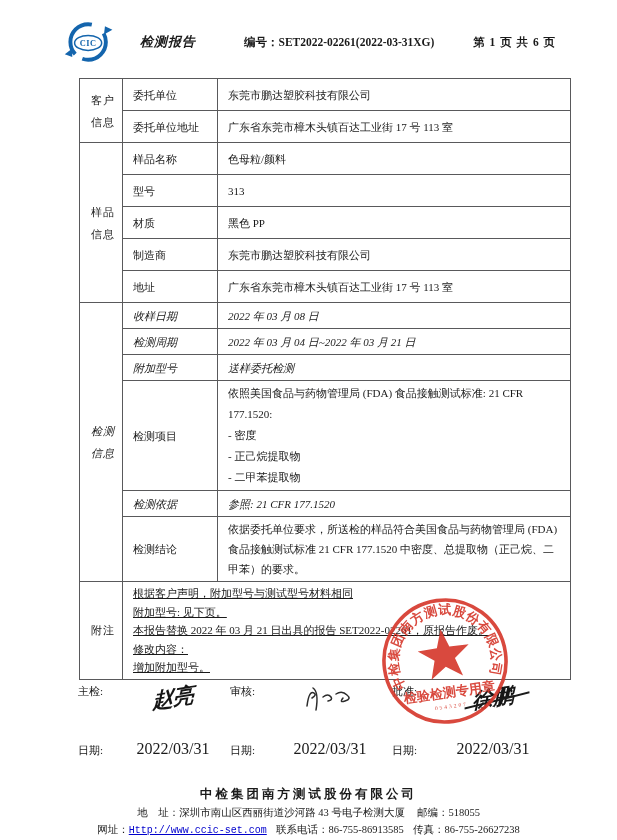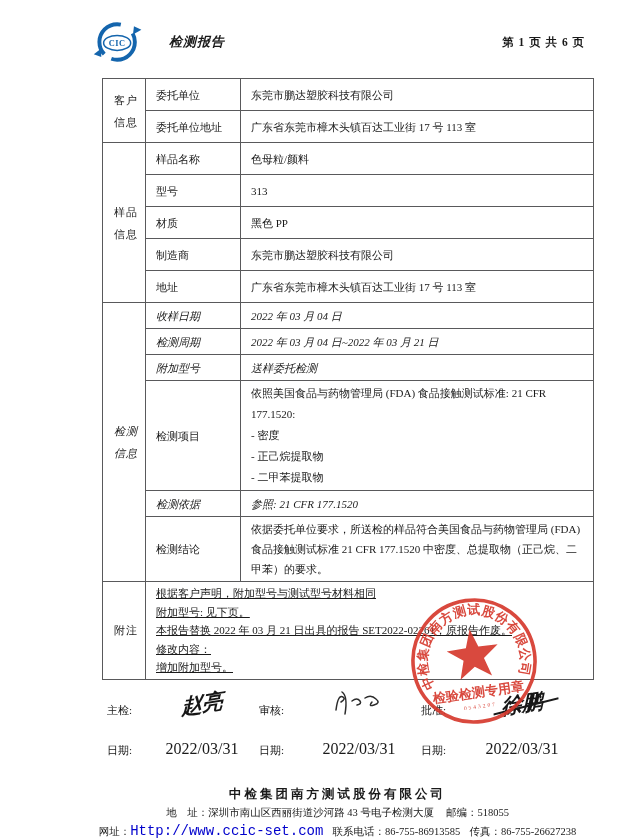--- a/index.html
+++ b/index.html
@@ -4,35 +4,35 @@
 <style>
   * { margin:0; padding:0; box-sizing:border-box; }
   html,body { background:#ffffff; }
   body {
     width:617px; height:840px;
     font-family:"Liberation Serif","DejaVu Serif",serif;
     color:#1a1a1a;
     position:relative;
     overflow:hidden;
   }
-  .page { position:relative; width:521px; height:840px;margin-left:29px; }
+  .page { position:relative; width:521px; height:840px; }
 
   
   .header {
     position:absolute; left:62px; top:16px; width:494px; height:52px;
     display:flex; align-items:center;
   }
   .logo { width:56px; height:48px; flex:0 0 auto; }
   .header-title { font-size:13px; font-weight:bold; margin-left:22px; letter-spacing:1px;font-style:italic; }
   .header-no { font-size:11.5px; font-weight:bold; margin-left:48px; white-space:nowrap; }
   .header-page { font-size:11.5px; font-weight:bold; margin-left:auto; white-space:nowrap; letter-spacing:1px; }
 
   
   table.report {
-    position:absolute; left:73px; top:78px;
+    position:absolute; left:79px; top:78px;
     border-collapse:collapse; table-layout:fixed; width:491px;
     font-size:11px;
   }
   table.report td {
     border:1px solid #59595b;
     vertical-align:middle;
     padding:2px 6px 2px 10px;
     line-height:20px;
   }
   td.sec {
@@ -50,21 +50,21 @@
 
   
   .sig-area {
     position:absolute; left:78px; top:684px; width:478px;
     display:flex; font-size:11px;
   }
   .sig-col { display:flex; flex-direction:column; }
   .sig-col.c1 { width:152px; }
   .sig-col.c2 { width:162px; }
   .sig-col.c3 { width:164px; }
-  .sig-line { display:flex; align-items:flex-end; height:34px; }
+  .sig-line { display:flex; align-items:flex-start; height:34px; }
   .sig-line .lbl { flex:0 0 38px; }
   .sig-name-wrap { flex:1; display:flex; justify-content:center; align-items:center; }
   .sig-name {
     font-size:21px; font-style:italic; font-weight:600; color:#161616;
     transform:rotate(-9deg) skewX(-8deg); display:inline-block; position:relative;
   }
   .sig-name.flourish::after {
     content:""; position:absolute; left:-8px; right:-16px; top:58%; height:1.5px;
     background:#1b1b1b; transform:rotate(-5deg);
   }
@@ -77,39 +77,42 @@
     position:absolute; left:376px; top:592px; width:138px; height:138px;
     transform:rotate(-8deg); opacity:.92; pointer-events:none;
   }
 
   
   .footer { position:absolute; left:0; top:786px; width:617px; text-align:center; }
   .footer-company { font-size:12.5px; font-weight:bold; letter-spacing:3px; }
   .footer-line { font-size:10.5px; margin-top:3px; white-space:nowrap; }
   .footer-line .gap { display:inline-block; width:12px; }
   .url {
-    color:#0000cc; 
-    font-family:"Liberation Mono","DejaVu Sans Mono",monospace; font-size:14px;
+    color:#0000cc; text-decoration:underline;
+    font-family:"Liberation Mono","DejaVu Sans Mono",monospace; font-size:10px;
     cursor:pointer;
   }
 </style>
 </head>
 <body>
 
 <div class="page">
 
   <div class="header">
     <svg class="logo" viewBox="0 0 60 50">
       <circle cx="28" cy="25" r="19" fill="none" stroke="#1465ad" stroke-width="4.2" stroke-dasharray="46 9 48 16" stroke-dashoffset="10"></circle>
       <polygon points="46,8 54,12 45,17" fill="#1465ad"></polygon>
       <polygon points="11,41 3,38 11,32" fill="#1465ad"></polygon>
       <ellipse cx="28" cy="26" rx="14.5" ry="8" fill="none" stroke="#1465ad" stroke-width="1.6"></ellipse>
       <text x="28" y="29.5" text-anchor="middle" font-size="9" font-weight="bold" fill="#1465ad" letter-spacing="0.5" font-family="Liberation Serif, serif">CIC</text>
     </svg>
     <div class="header-title">检测报告</div>
+    <div class="header-no">
+      <span>编号：</span><span>SET2022-02261(2022-03-31XG)</span>
+    </div>
     <div class="header-page">第 1 页 共 6 页</div>
   </div>
 
   <table class="report">
     <colgroup>
         <col style="width:43px">
         <col style="width:95px">
         <col style="width:353px">
       </colgroup>
 
@@ -142,21 +145,21 @@
       <td class="val">东莞市鹏达塑胶科技有限公司</td>
     </tr>
     <tr class="h32">
       <td>地址</td>
       <td class="val">广东省东莞市樟木头镇百达工业街 17 号 113 室</td>
     </tr>
 
     <tr class="h26">
       <td class="sec" rowspan="6"><span>检测信息</span></td>
       <td>收样日期</td>
-      <td class="val">2022 年 03 月 04 日</td>
+      <td class="val">2022 年 03 月 08 日</td>
     </tr>
     <tr class="h26">
       <td>检测周期</td>
       <td class="val">2022 年 03 月 04 日~2022 年 03 月 21 日</td>
     </tr>
     <tr class="h26">
       <td>附加型号</td>
       <td class="val">送样委托检测</td>
     </tr>
     <tr>

